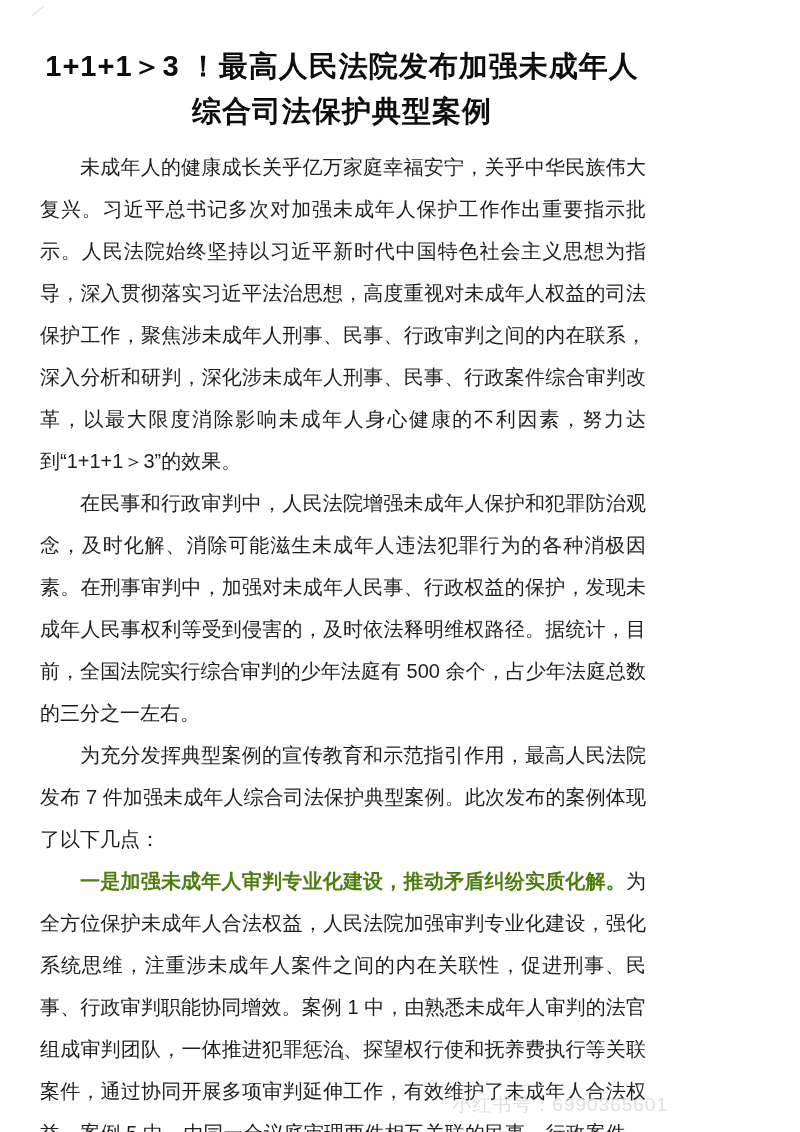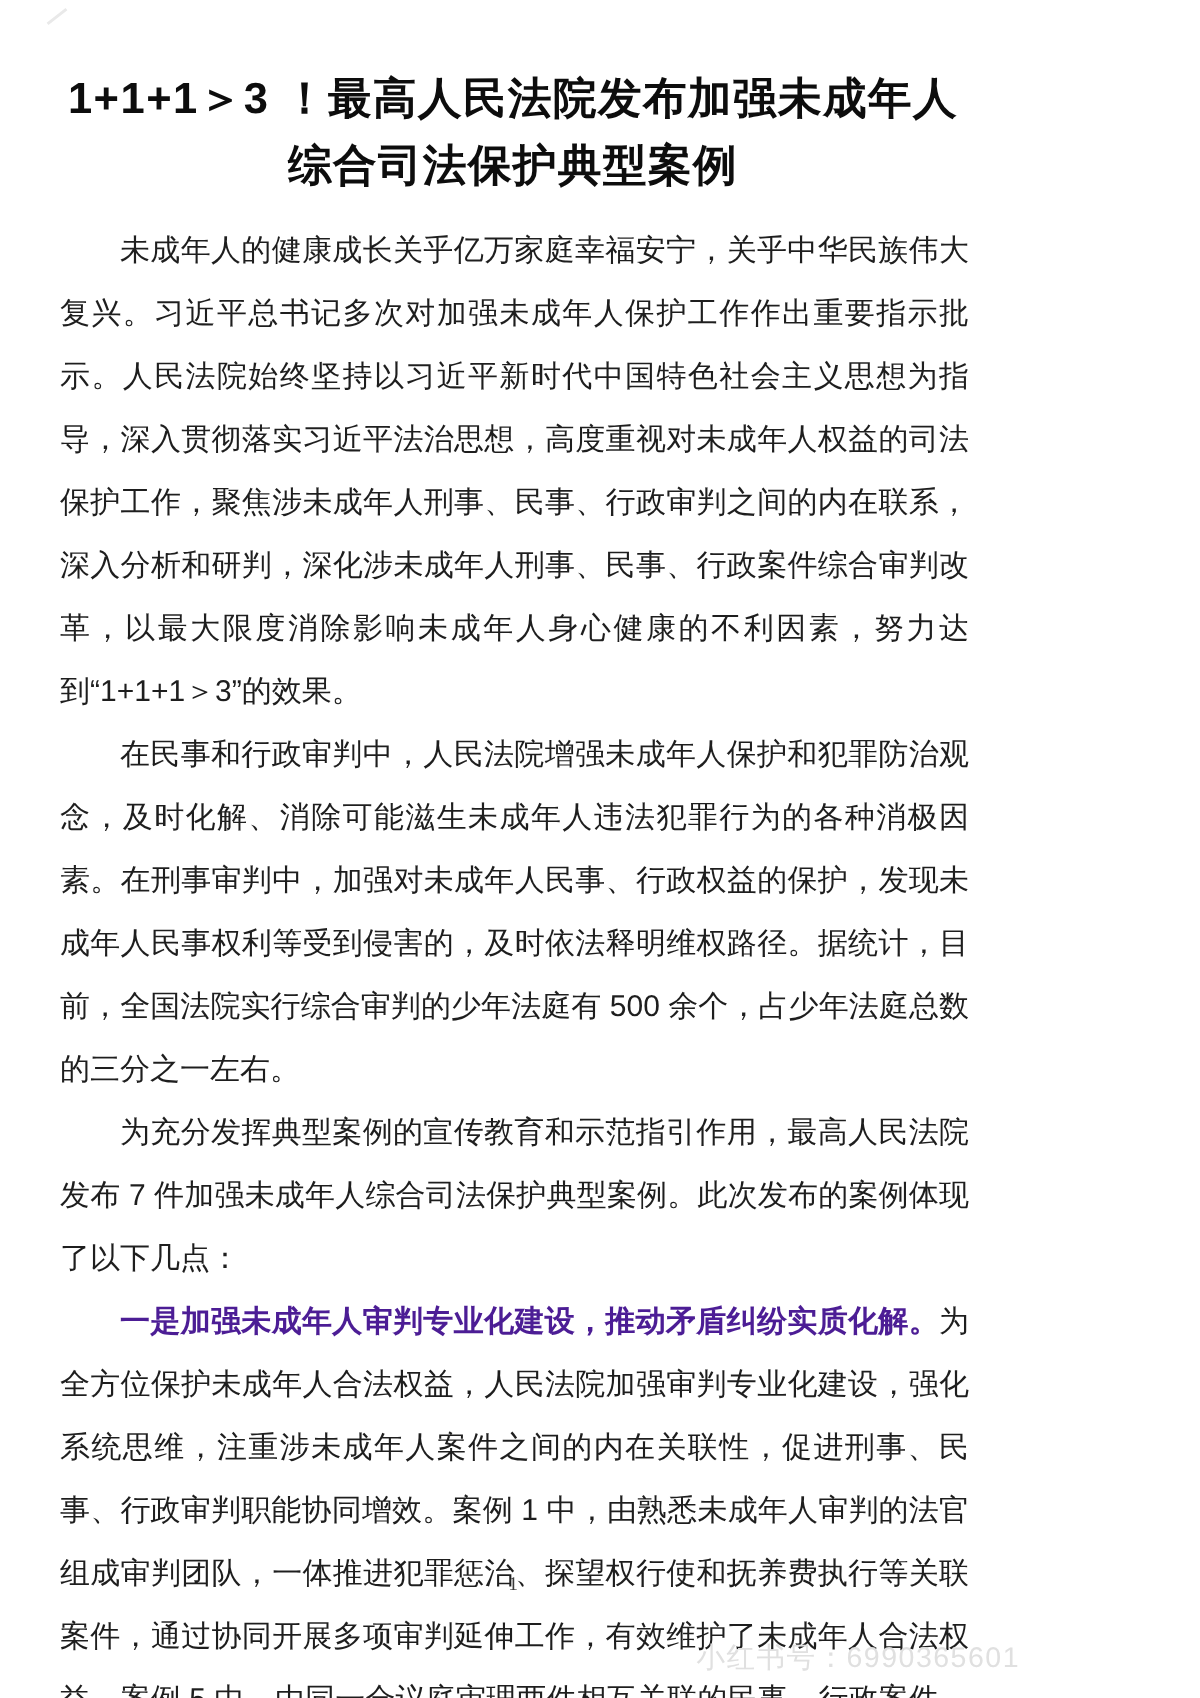--- a/index.html
+++ b/index.html
@@ -41,21 +41,21 @@
     color: #1e1e1e;
     text-align: justify;
   }
   .doc-body p {
     margin: 0;
     padding: 0;
     text-indent: 2em;
   }
   .doc-body strong {
     font-weight: 700;
-    color: #4c1d95;
+    color: #4d7c0f;
   }
   .page-number {
     position: absolute;
     left: 0;
     right: 0;
     top: 1048px;
     text-align: center;
     font-size: 13px;
     color: #3a3a3a;
     font-family: "Liberation Serif", "DejaVu Serif", serif;
@@ -65,21 +65,21 @@
     left: 718px;
     top: 1054px;
     width: 66px;
     height: 34px;
     background: #f3f3f3;
     border-radius: 16px;
     filter: blur(2px);
   }
   .watermark {
     position: absolute;
-    right: 4px;
+    right: 16px;
     top: 1092px;
     font-size: 19px;
     letter-spacing: 1px;
     color: #e0e0e0;
     white-space: nowrap;
   }
 </style>
 </head>
 <body>
 

